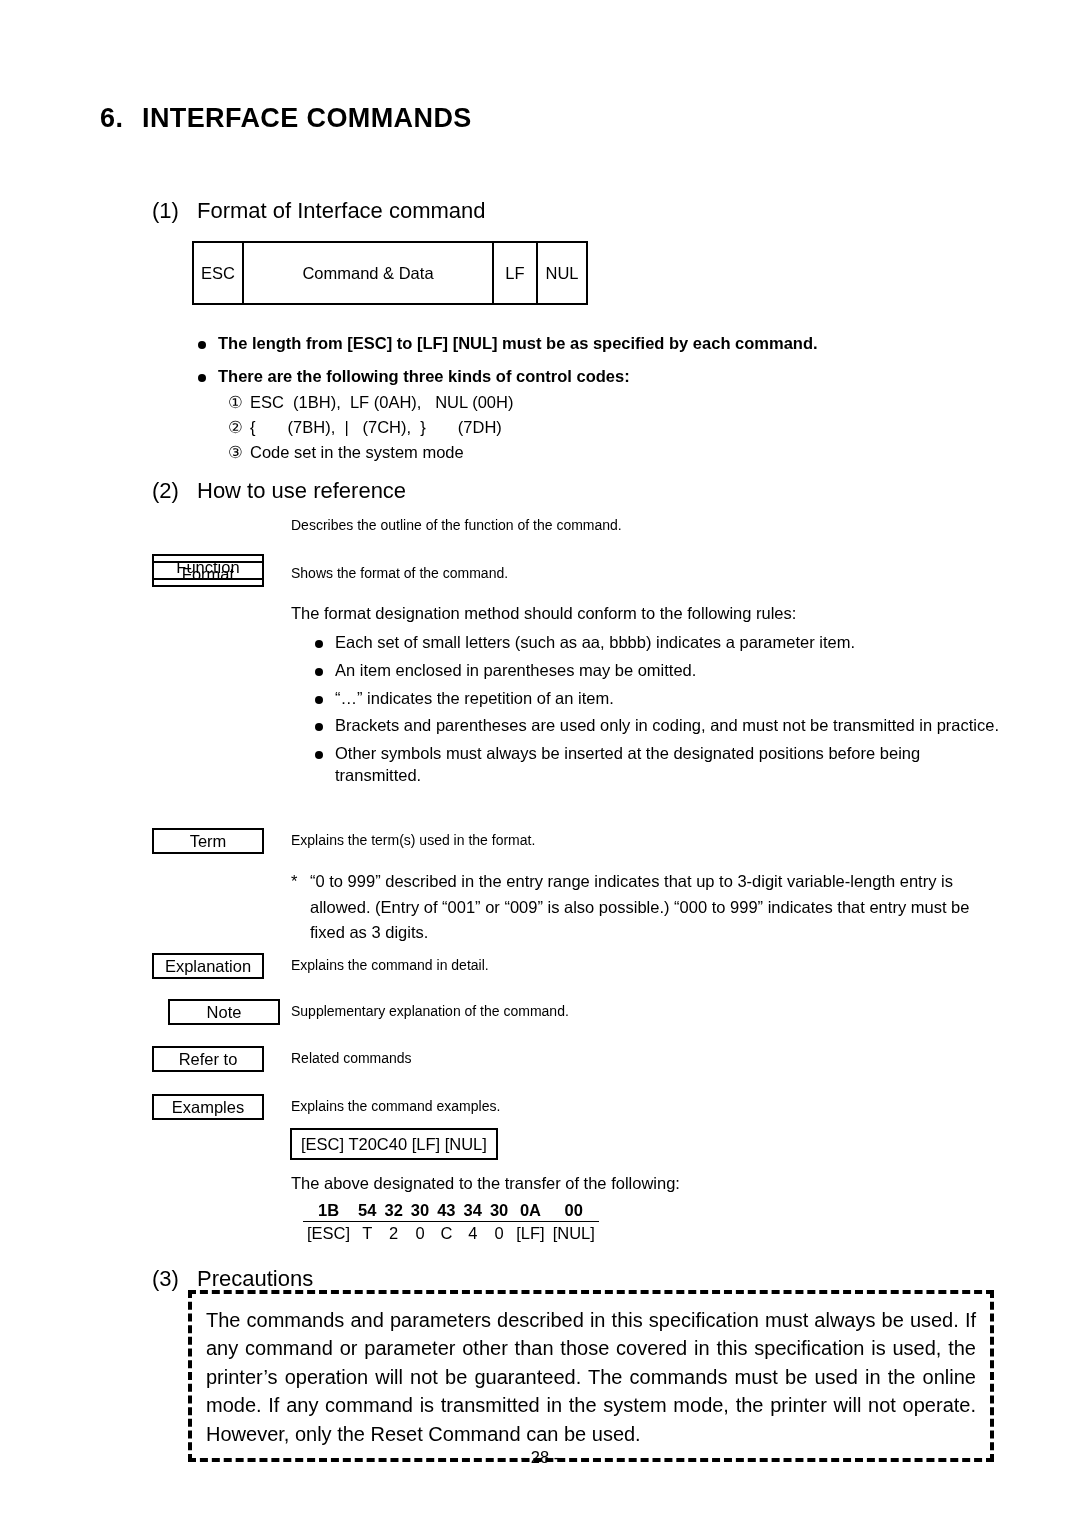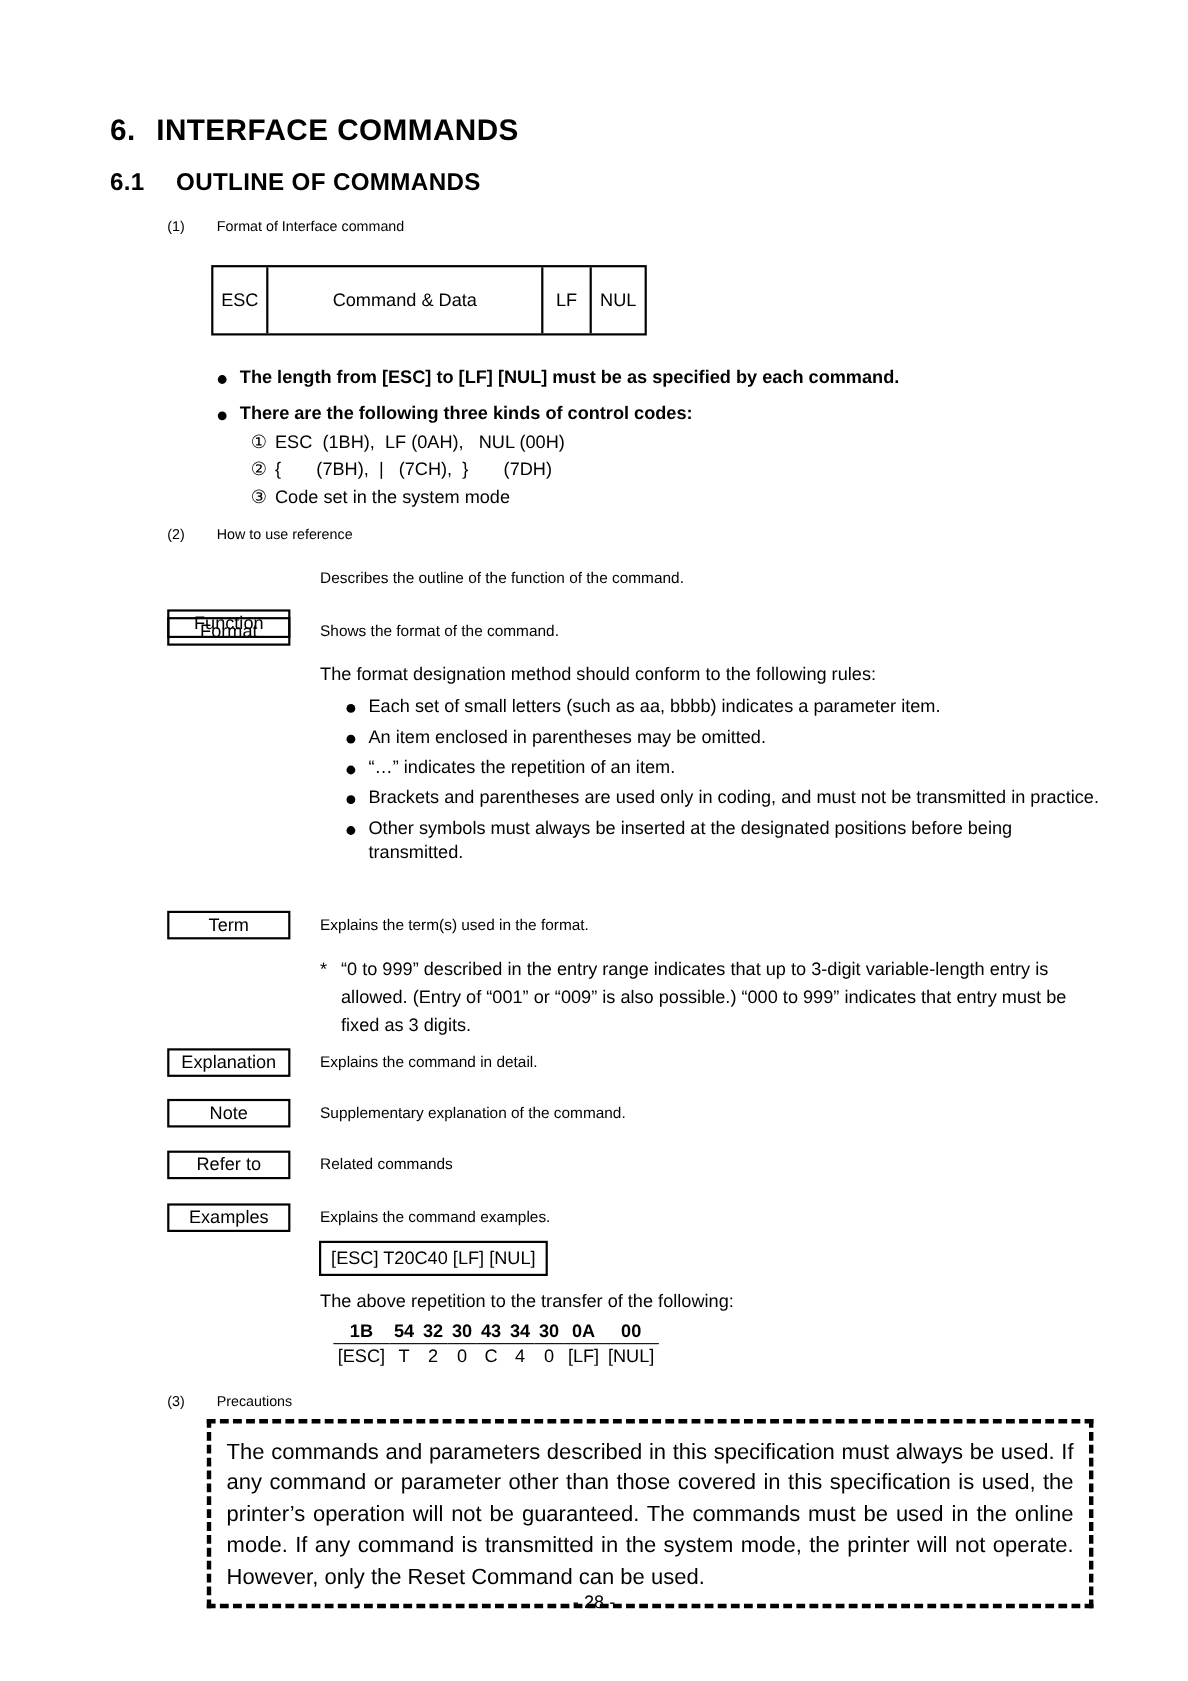--- a/index.html
+++ b/index.html
@@ -35,21 +35,21 @@
     top: 153px;
     font-size: 22px;
     font-weight: bold;
     letter-spacing: 0.3px;
   }
   .h2 .num { display: inline-block; width: 60px; }
 
   
   .subsec {
     position: absolute;
-    font-size: 13px;
+    font-size: 22px;
   }
   .subsec .num {
     display: inline-block;
     width: 45px;
   }
 
   
   .fmt-table {
     position: absolute;
     left: 192px;
@@ -212,23 +212,20 @@
 </style>
 </head>
 <body>
 
 <div class="page">
 
   <div class="h1">
     <span class="num">6.</span><span>INTERFACE COMMANDS</span>
   </div>
 
-  <div class="h2">
-    <span class="num">6.1</span><span>OUTLINE OF COMMANDS</span>
-  </div>
 
   <div class="subsec" style="left:152px; top:198px;">
     <span class="num">(1)</span><span>Format of Interface command</span>
   </div>
 
   <div class="fmt-table">
     <div class="fmt-cell c-esc">ESC</div>
     <div class="fmt-cell c-data">Command &amp; Data</div>
     <div class="fmt-cell c-lf">LF</div>
     <div class="fmt-cell c-nul">NUL</div>
@@ -273,32 +270,32 @@
   <div class="lbl-desc" style="top:832px;">Explains the term(s) used in the format.</div>
 
   <div class="note-star" style="top:869px;">
     <span class="star">*</span>
     <span class="txt">“0 to 999” described in the entry range indicates that up to 3-digit variable-length entry is allowed.  (Entry of “001” or “009” is also possible.)  “000 to 999” indicates that entry must be fixed as 3 digits.</span>
   </div>
 
   <div class="lbl-box" style="top:953px;">Explanation</div>
   <div class="lbl-desc" style="top:957px;">Explains the command in detail.</div>
 
-  <div class="lbl-box" style="top:999px;">Note</div>
+  <div class="lbl-box" style="top:999px;margin-left:16px;">Note</div>
   <div class="lbl-desc" style="top:1003px;">Supplementary explanation of the command.</div>
 
   <div class="lbl-box" style="top:1046px;">Refer to</div>
   <div class="lbl-desc" style="top:1050px;">Related commands</div>
 
   <div class="lbl-box" style="top:1094px;">Examples</div>
   <div class="lbl-desc" style="top:1098px;">Explains the command examples.</div>
 
   <div class="ex-box">[ESC] T20C40 [LF] [NUL]</div>
 
-  <div class="para" style="left:291px; top:1171px;">The above repetition to the transfer of the following:</div>
+  <div class="para" style="left:291px; top:1171px;">The above designated to the transfer of the following:</div>
 
   <div class="hex-wrap">
     <table class="hex-tbl">
       <tbody>
           <tr class="hex">
         <td>1B</td>
         <td>54</td>
         <td>32</td>
         <td>30</td>
         <td>43</td>

